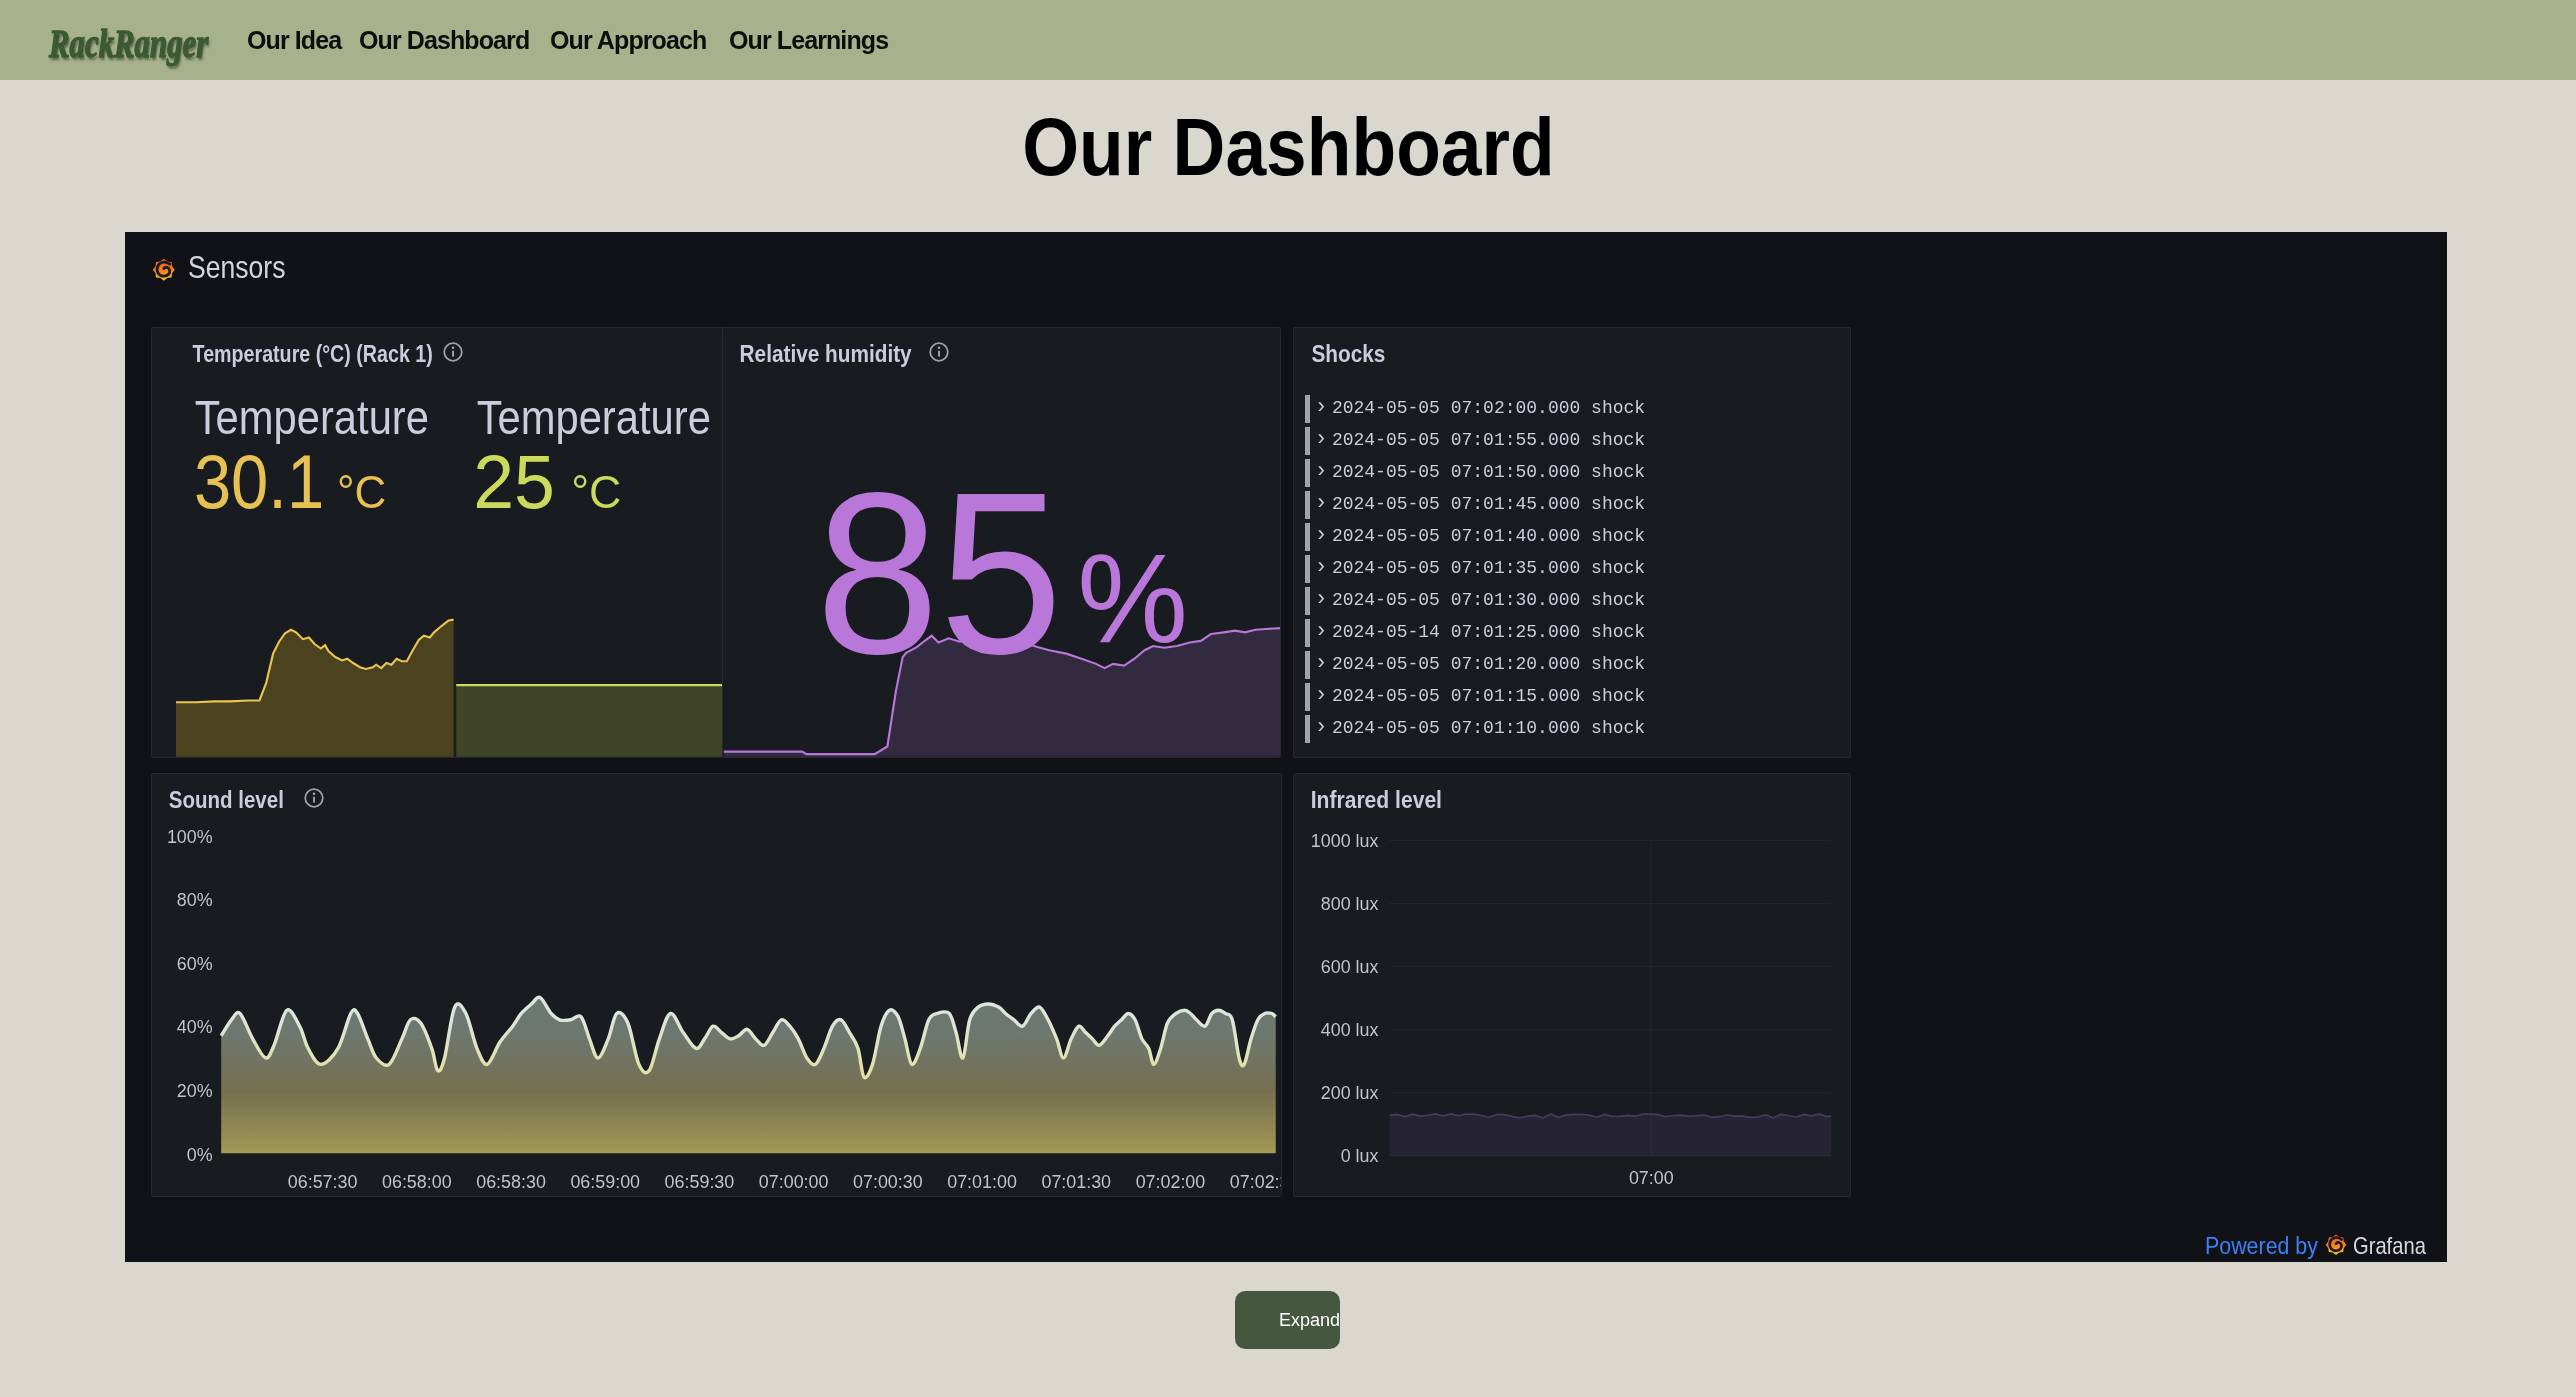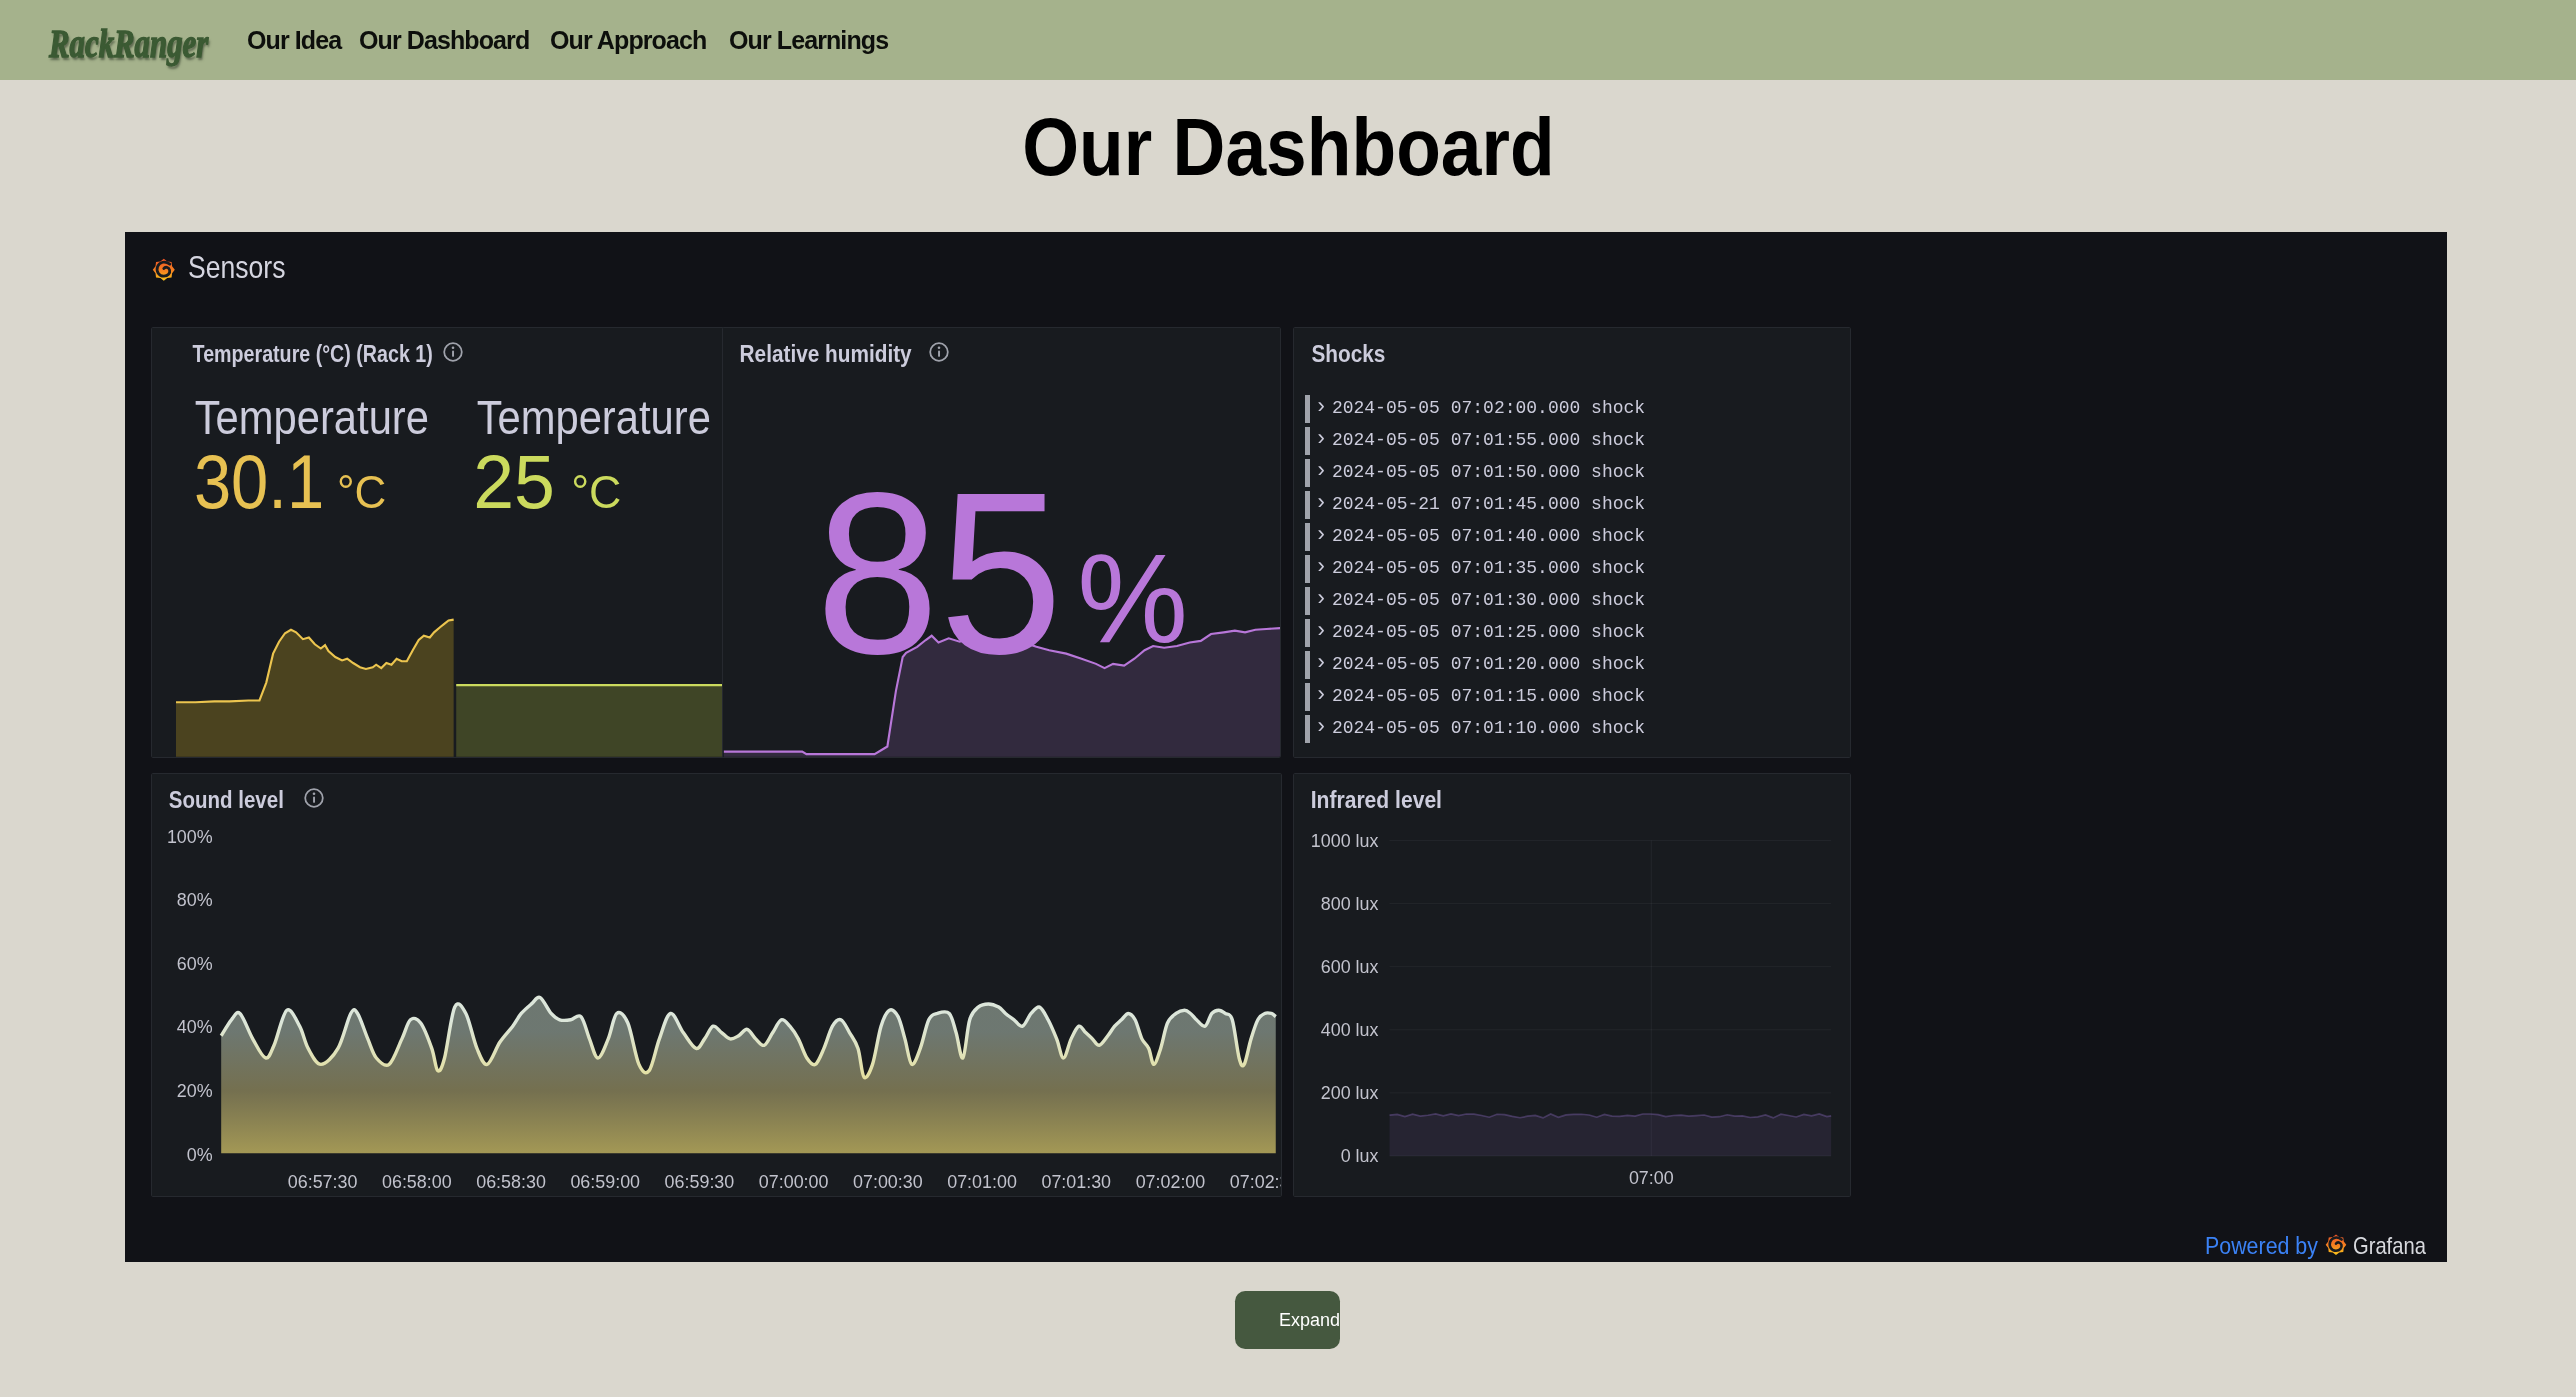--- a/index.html
+++ b/index.html
@@ -99,25 +99,25 @@
   </div>
 
   <div class="panel" id="p3">
     <svg width="556" height="51" viewBox="0 0 652 60" style="position:absolute;left:0;top:0">
       <text x="19.5" y="39.7" font-size="29" font-weight="600" fill="#ccccdc" textLength="87" lengthAdjust="spacingAndGlyphs">Shocks</text>
     </svg>
     <div style="position:absolute;left:11px;top:62px">
 <div class="logrow"><span class="logbar"></span><span class="logchev">›</span><span class="logtxt">2024-05-05 07:02:00.000 shock</span></div>
 <div class="logrow"><span class="logbar"></span><span class="logchev">›</span><span class="logtxt">2024-05-05 07:01:55.000 shock</span></div>
 <div class="logrow"><span class="logbar"></span><span class="logchev">›</span><span class="logtxt">2024-05-05 07:01:50.000 shock</span></div>
-<div class="logrow"><span class="logbar"></span><span class="logchev">›</span><span class="logtxt">2024-05-21 07:01:45.000 shock</span></div>
+<div class="logrow"><span class="logbar"></span><span class="logchev">›</span><span class="logtxt">2024-05-05 07:01:45.000 shock</span></div>
 <div class="logrow"><span class="logbar"></span><span class="logchev">›</span><span class="logtxt">2024-05-05 07:01:40.000 shock</span></div>
 <div class="logrow"><span class="logbar"></span><span class="logchev">›</span><span class="logtxt">2024-05-05 07:01:35.000 shock</span></div>
 <div class="logrow"><span class="logbar"></span><span class="logchev">›</span><span class="logtxt">2024-05-05 07:01:30.000 shock</span></div>
-<div class="logrow"><span class="logbar"></span><span class="logchev">›</span><span class="logtxt">2024-05-05 07:01:25.000 shock</span></div>
+<div class="logrow"><span class="logbar"></span><span class="logchev">›</span><span class="logtxt">2024-05-14 07:01:25.000 shock</span></div>
 <div class="logrow"><span class="logbar"></span><span class="logchev">›</span><span class="logtxt">2024-05-05 07:01:20.000 shock</span></div>
 <div class="logrow"><span class="logbar"></span><span class="logchev">›</span><span class="logtxt">2024-05-05 07:01:15.000 shock</span></div>
 <div class="logrow"><span class="logbar"></span><span class="logchev">›</span><span class="logtxt">2024-05-05 07:01:10.000 shock</span></div>
     </div>
   </div>
 
   <div class="panel" id="p4">
     <svg width="1129" height="422" viewBox="0 0 1324 495">
       <defs>
         <linearGradient id="sndf" x1="0" y1="0" x2="0" y2="1">

